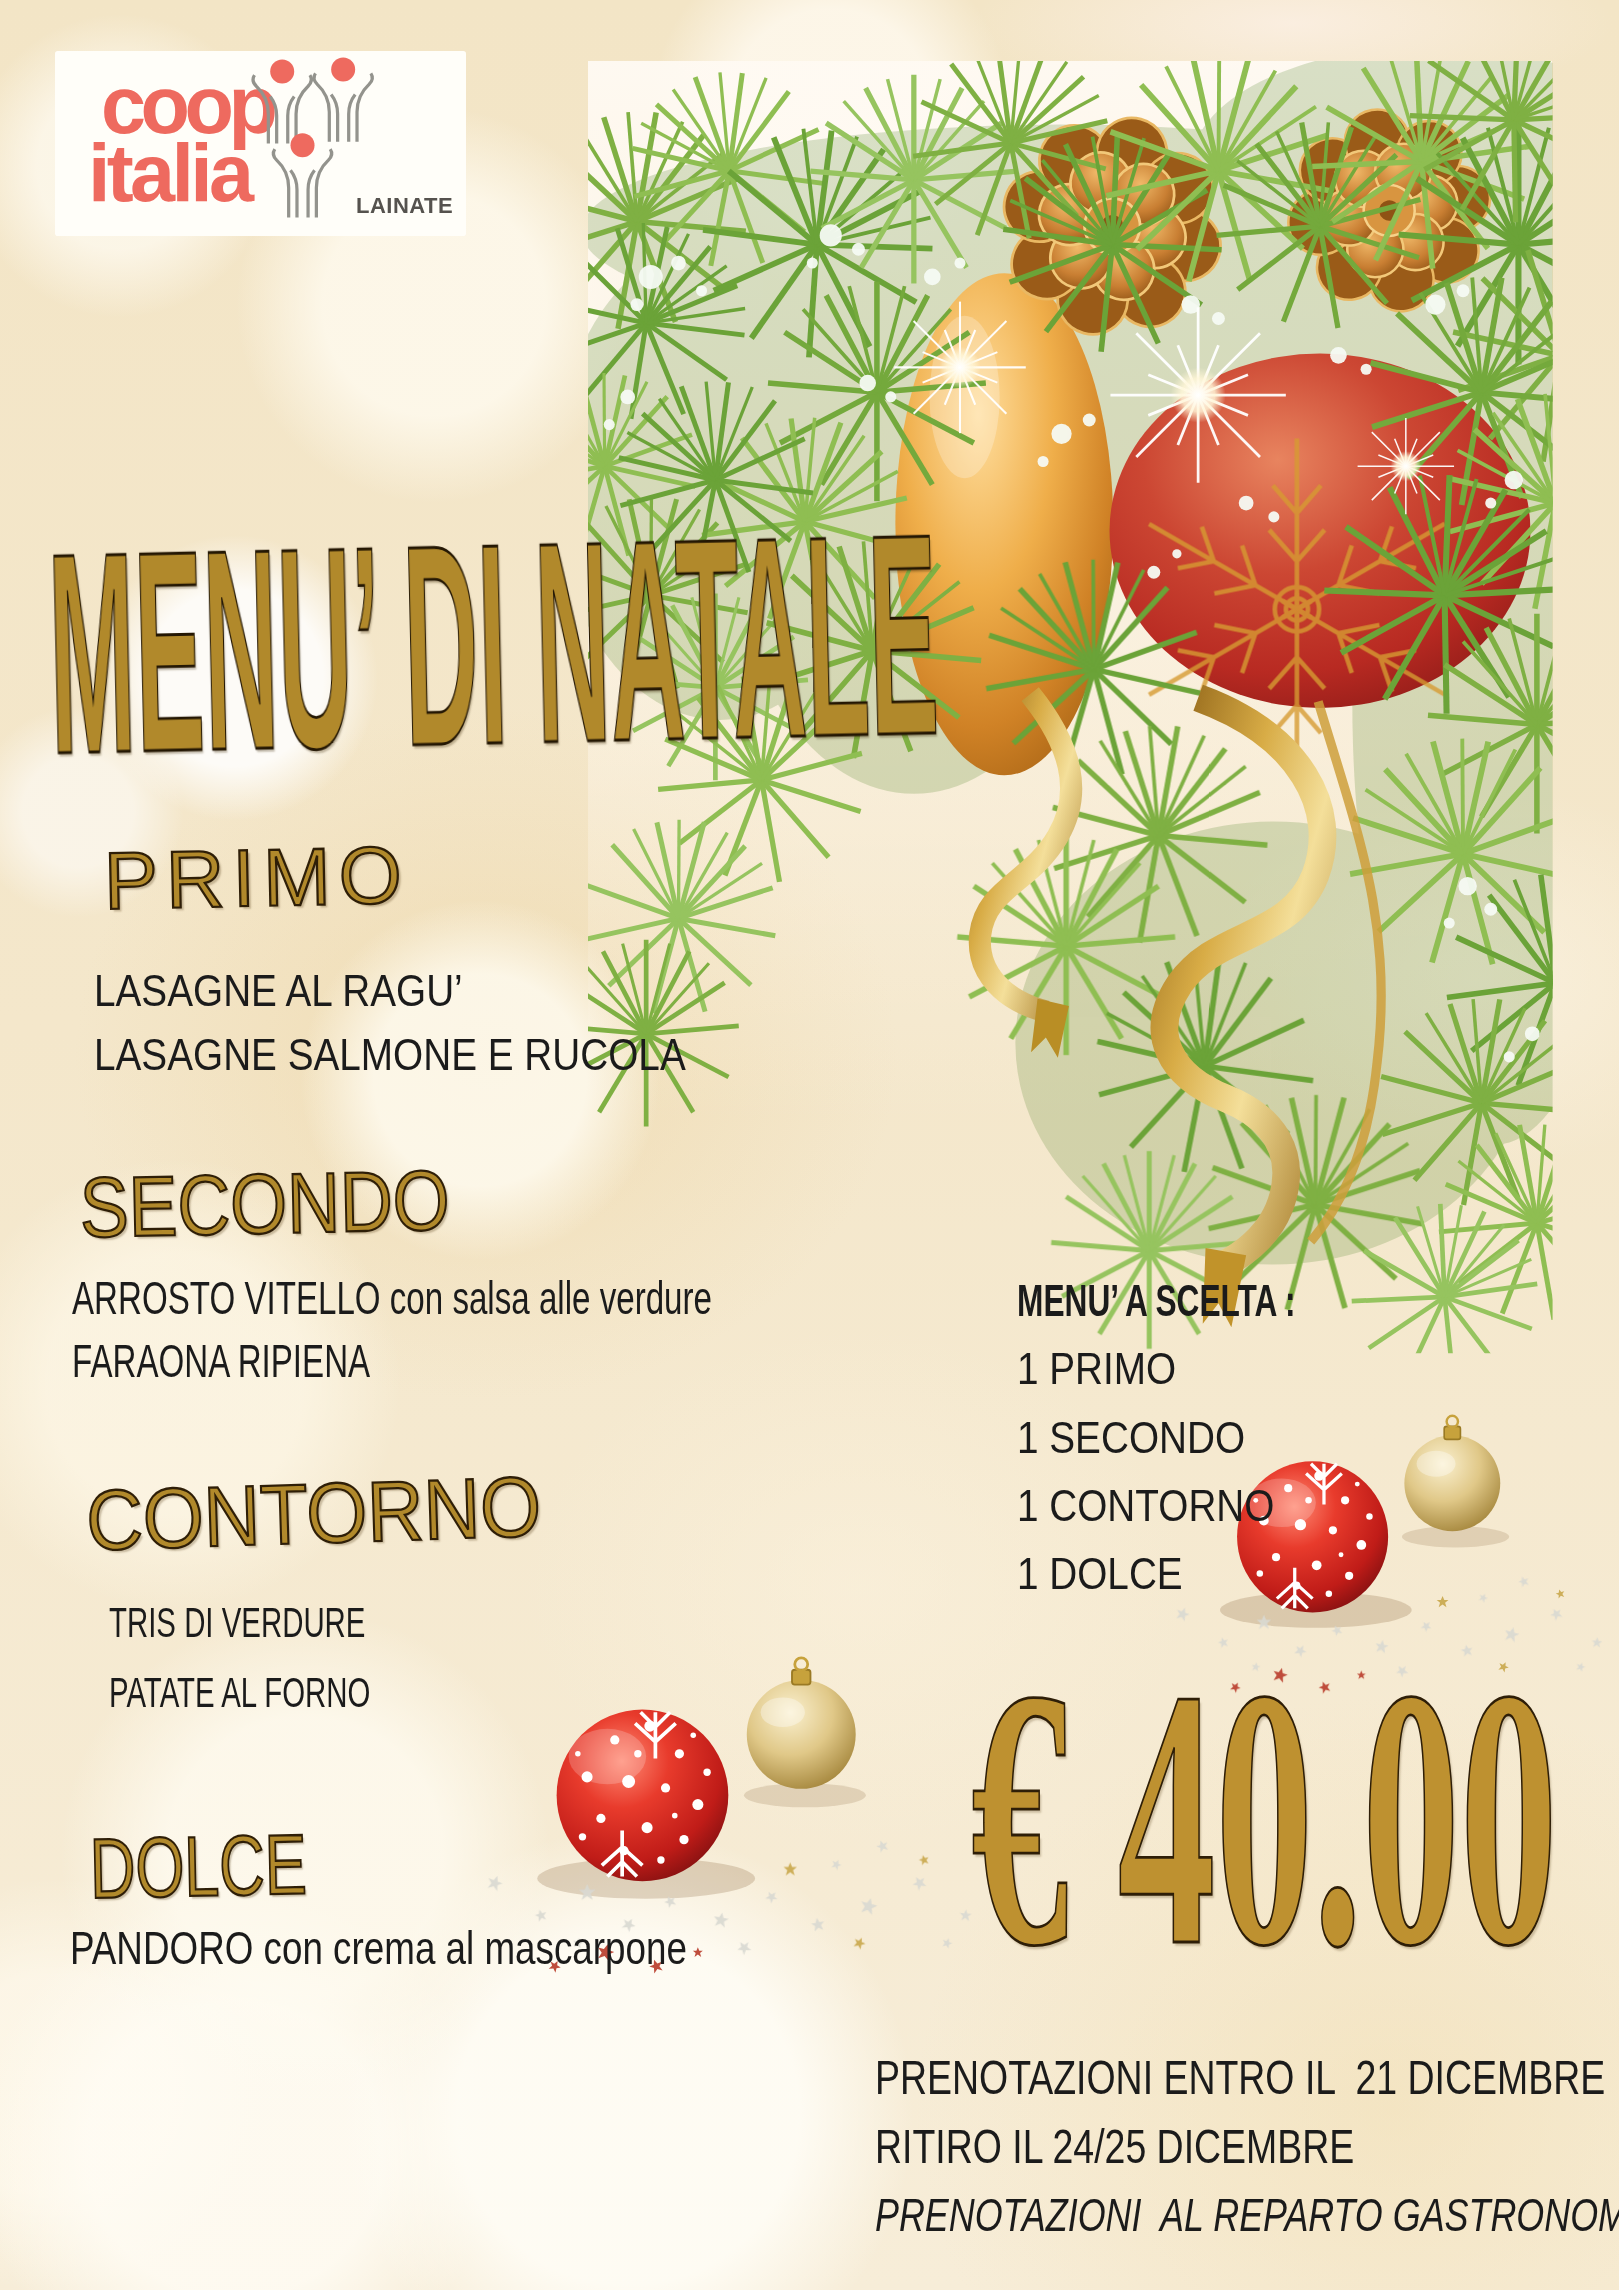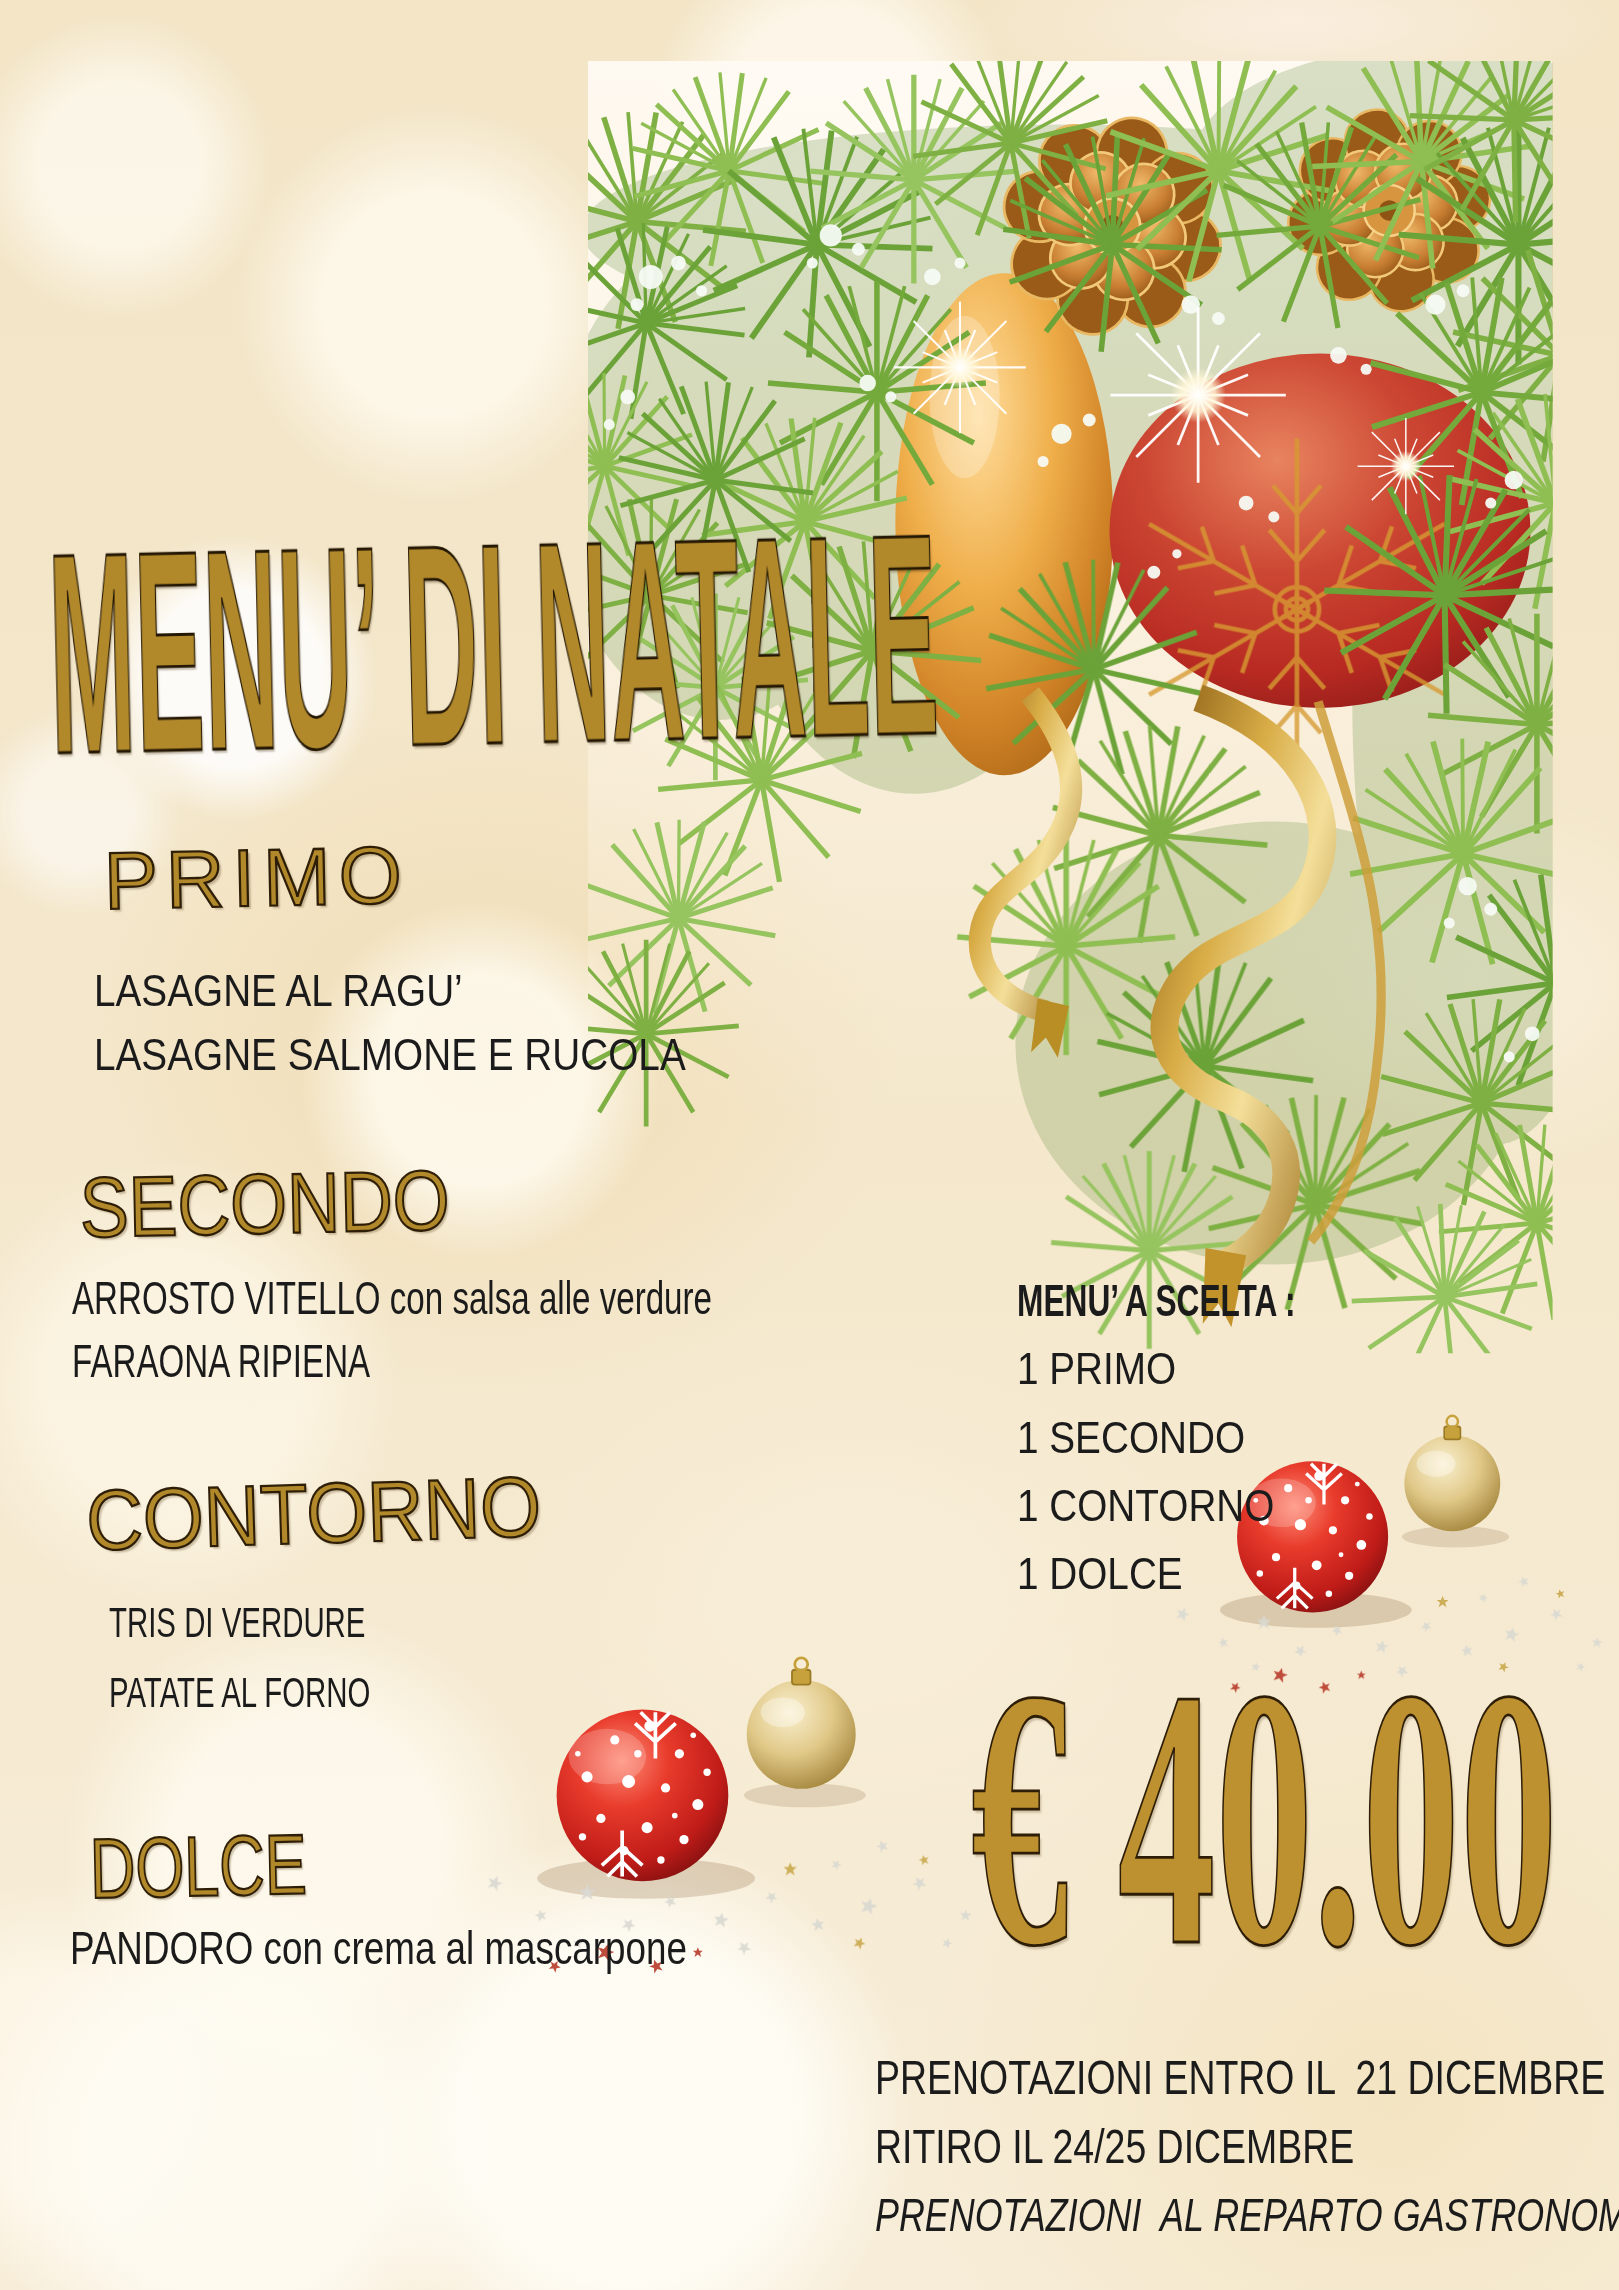--- a/index.html
+++ b/index.html
@@ -381,20 +381,43 @@
       <path d="M1116,752 C1158,804 1175,856 1146,906 C1117,956 1068,962 1062,1012 C1057,1055 1090,1085 1134,1096" stroke="url(#gRib)" stroke-width="24"></path>
       <polygon points="1124,1082 1158,1090 1146,1146 1133,1124 1117,1140" fill="#B98E25"></polygon>
       <path d="M1298,756 C1408,796 1452,876 1425,948 C1398,1018 1318,1008 1278,1066 C1242,1120 1268,1166 1328,1190 C1382,1212 1402,1250 1390,1296 C1380,1334 1352,1356 1326,1370" stroke="url(#gRib)" stroke-width="30"></path>
       <polygon points="1306,1352 1350,1360 1334,1438 1320,1412 1303,1434" fill="#C1932A"></polygon>
     </g>
 
     <use href="#orn" transform="translate(696,1945)"></use>
     <use href="#orn" transform="translate(1422,1665) scale(.88)"></use>
   </svg>
 
+  <div class="logo">
+    <div class="logo-text">
+      <div>coop</div>
+      <div class="l2">italia</div>
+    </div>
+    <svg width="411" height="185" viewBox="0 0 445 200" style="position:absolute;left:0;top:0;">
+      <defs>
+        <g id="pfig">
+          <circle cx="0" cy="-20" r="13" fill="#EE6A5F"></circle>
+          <g fill="none" stroke="#93938D" stroke-width="3.5">
+            <path d="M-15,58 L-15,26 Q-15,8 -28,-4 Q-34,-10 -30,-16"></path>
+            <path d="M15,58 L15,26 Q15,8 28,-4 Q34,-10 30,-16"></path>
+            <path d="M-6,58 L-6,28 Q-6,16 -13,7"></path>
+            <path d="M6,58 L6,28 Q6,16 13,7"></path>
+          </g>
+        </g>
+      </defs>
+      <use href="#pfig" transform="translate(246,42)"></use>
+      <use href="#pfig" transform="translate(312,40)"></use>
+      <use href="#pfig" transform="translate(268,122)"></use>
+    </svg>
+    <span class="lainate">LAINATE</span>
+  </div>
 
   <div class="t-line gold title">MENU’ DI NATALE</div>
 
   <div class="t-line gold h-primo">PRIMO</div>
   <div class="t-line it-p" style="left:94px;top:969px;">LASAGNE AL RAGU’</div>
   <div class="t-line it-p" style="left:94px;top:1033px;">LASAGNE SALMONE E RUCOLA</div>
 
   <div class="t-line gold h-secondo">SECONDO</div>
   <div class="t-line it-s" style="left:72px;top:1275px;">ARROSTO VITELLO con salsa alle verdure</div>
   <div class="t-line it-s" style="left:72px;top:1338px;">FARAONA RIPIENA</div>

